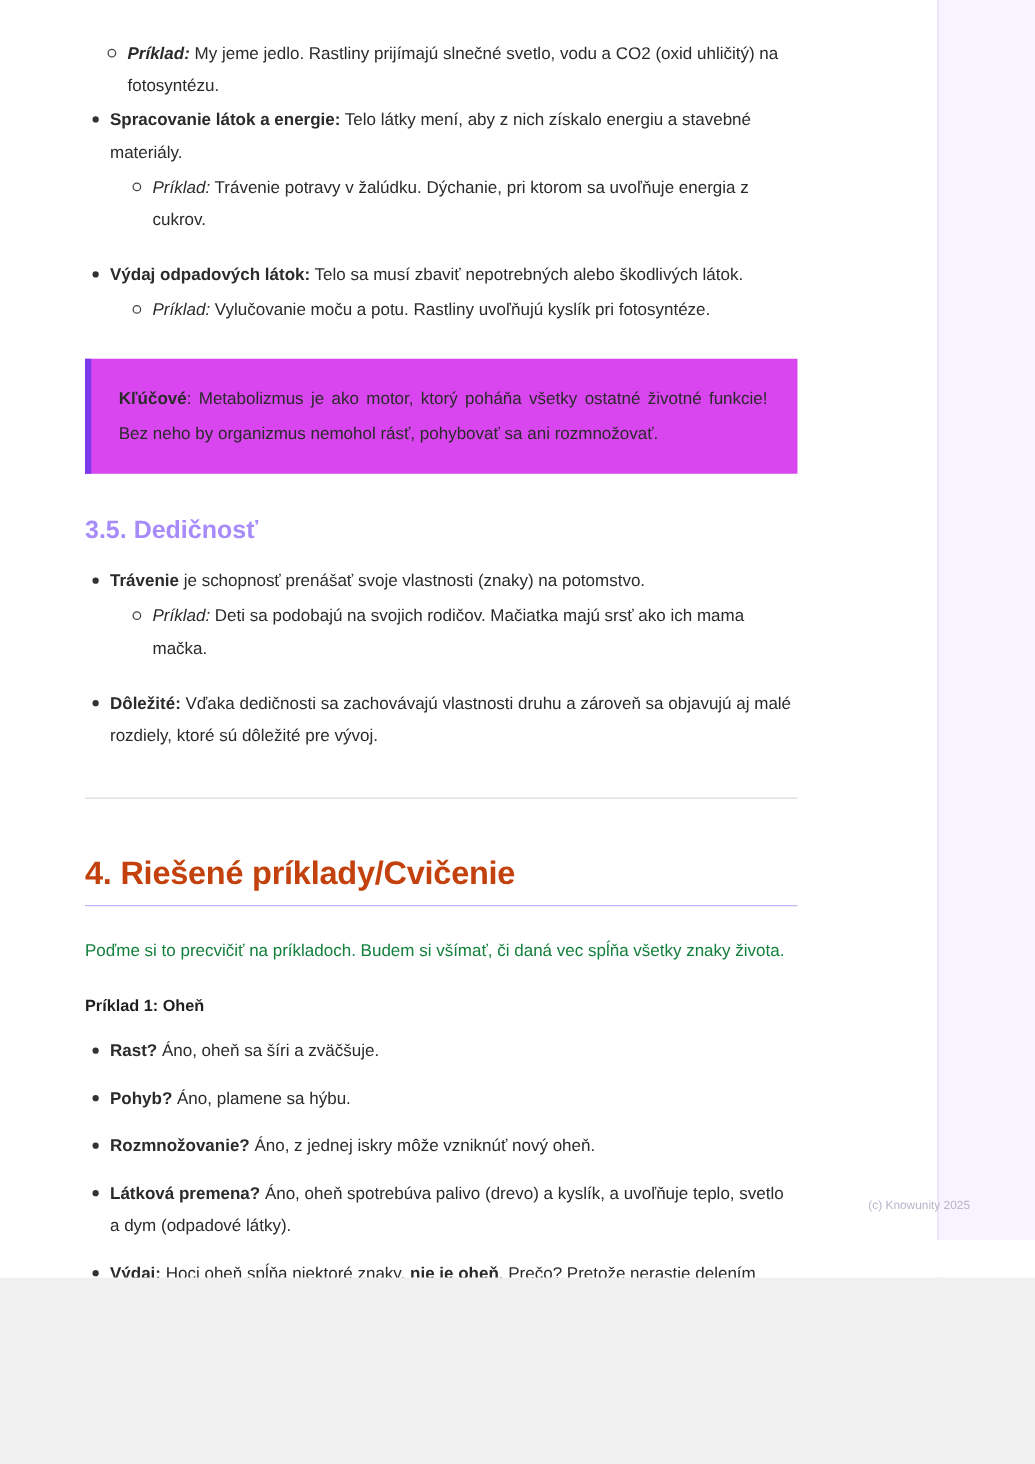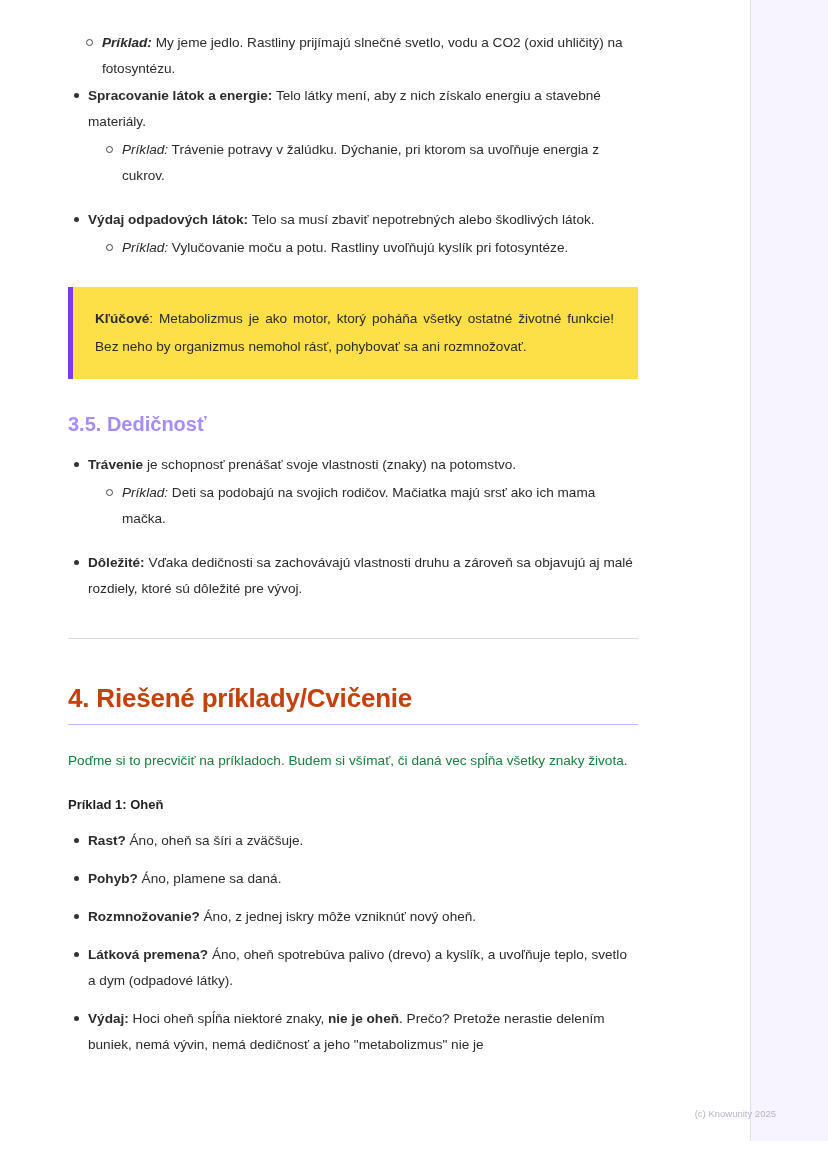--- a/index.html
+++ b/index.html
@@ -6,21 +6,21 @@
   html, body { margin: 0; padding: 0; }
   body {
     width: 828px;
     height: 1171px;
     background: #f0f0f0;
     font-family: "Liberation Sans", sans-serif;
   }
   .page {
     position: relative;
     width: 828px;
-    height: 1171px;
+    height: 1022px;
     background: #ffffff;
     overflow: hidden;
   }
   
   .right-panel {
     position: absolute;
     top: 0;
     right: 0;
     width: 78px;
     height: 1141px;
@@ -84,21 +84,21 @@
     width: 5px;
     height: 5px;
     border-radius: 50%;
     border: 1px solid #444;
     background: transparent;
   }
   .b { font-weight: bold; }
   .it { font-style: italic; }
   .callout {
     margin: 26px 0 0 0;
-    background: #fde047;
+    background: #d946ef;
     border-left: 5px solid #7c3aed;
     padding: 18px 24px 18px 22px;
     font-size: 13.6px;
     line-height: 28px;
     color: #2b2b2b;
     text-align: justify;
   }
   h3.sub {
     color: #a78bfa;
     font-size: 20px;
@@ -205,21 +205,21 @@
 
     <p class="para">Poďme si to precvičiť na príkladoch. Budem si všímať, či daná vec spĺňa všetky znaky života.</p>
 
     <p class="exlabel">Príklad 1: Oheň</p>
 
     <ul class="lvl1">
       <li>
         <span class="b">Rast?</span><span> Áno, oheň sa šíri a zväčšuje.</span>
       </li>
       <li>
-        <span class="b">Pohyb?</span><span> Áno, plamene sa daná.</span>
+        <span class="b">Pohyb?</span><span> Áno, plamene sa hýbu.</span>
       </li>
       <li>
         <span class="b">Rozmnožovanie?</span><span> Áno, z jednej iskry môže vzniknúť nový oheň.</span>
       </li>
       <li>
         <span class="b">Látková premena?</span><span> Áno, oheň spotrebúva palivo (drevo) a kyslík, a uvoľňuje teplo, svetlo a dym (odpadové látky).</span>
       </li>
       <li>
         <span class="b">Výdaj:</span><span> Hoci oheň spĺňa niektoré znaky, </span><span class="b">nie je oheň</span><span>. Prečo? Pretože nerastie delením buniek, nemá vývin, nemá dedičnosť a jeho "metabolizmus" nie je</span>
       </li>

